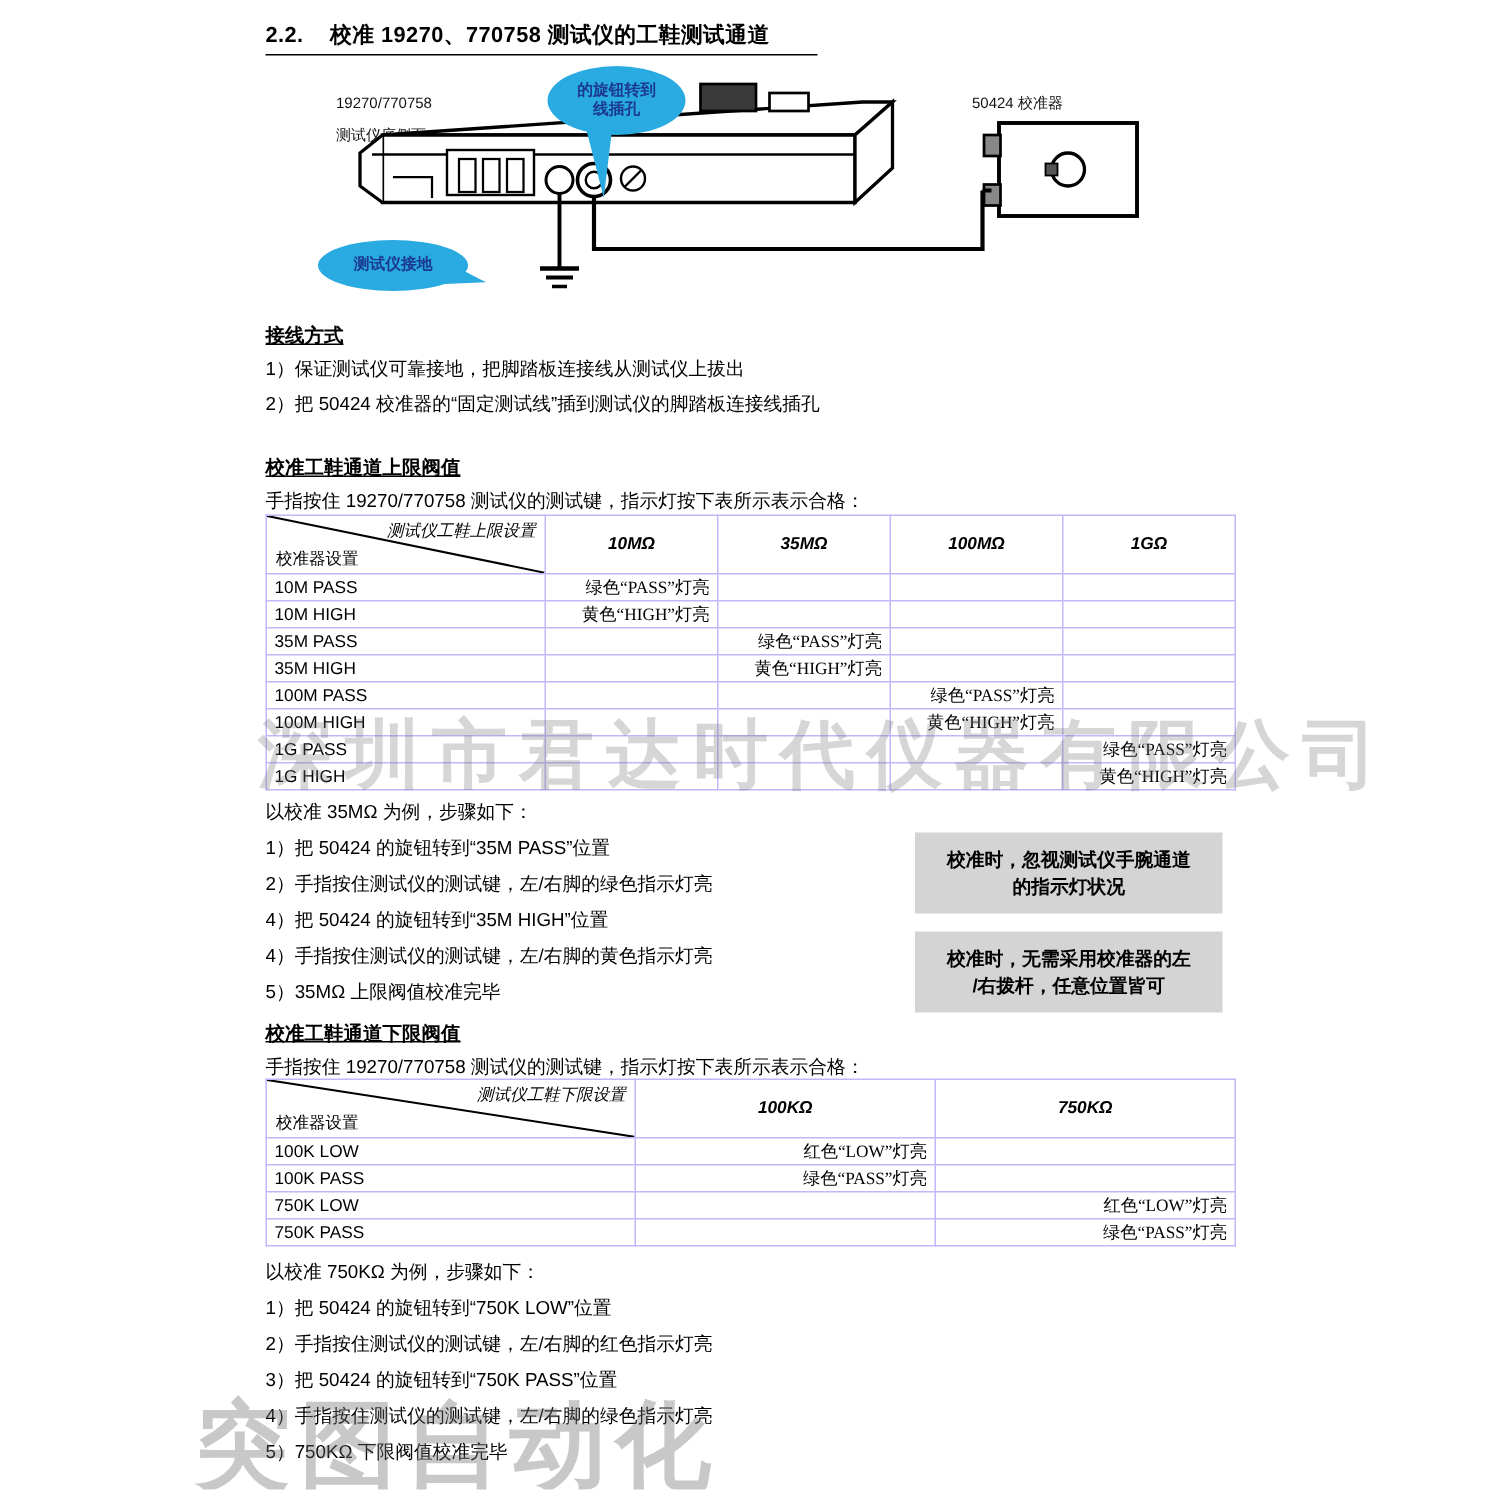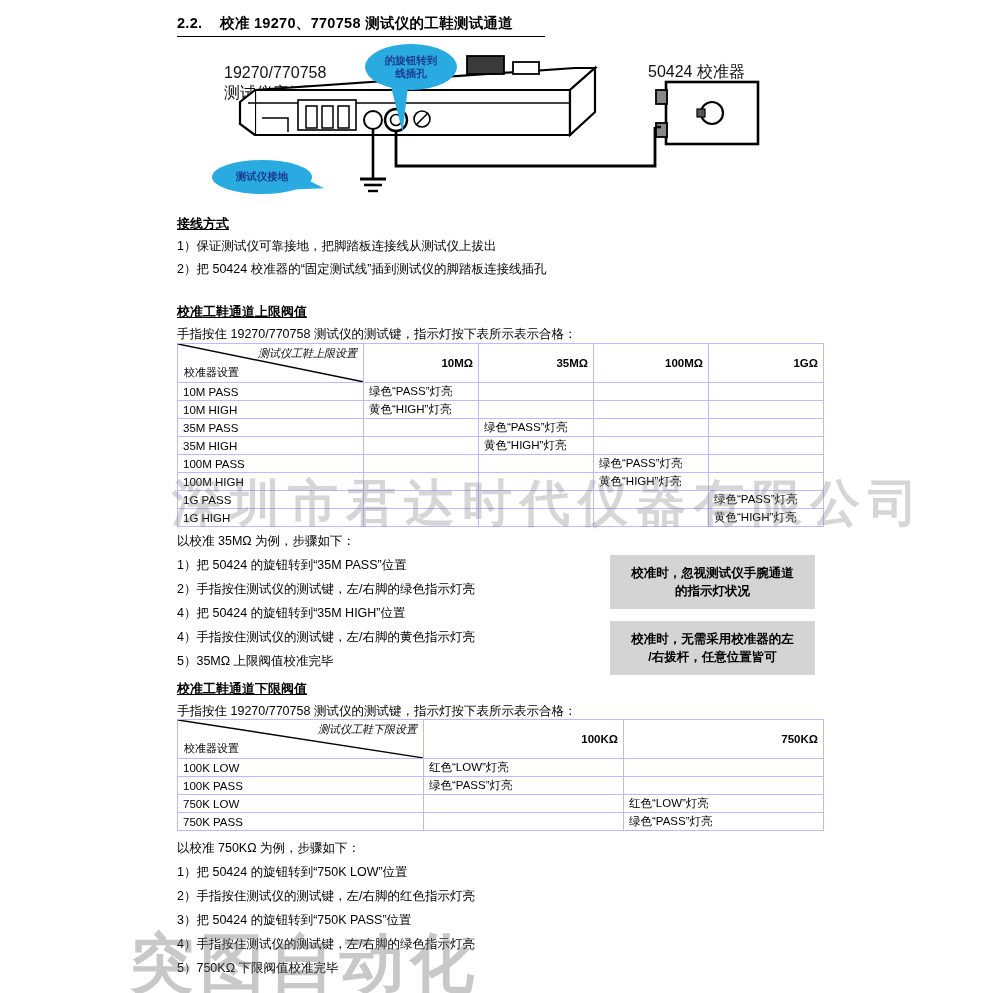--- a/index.html
+++ b/index.html
@@ -125,43 +125,43 @@
     width: 0; height: 0;
     border-top: 6px solid transparent;
     border-bottom: 10px solid transparent;
     border-left: 30px solid #29ABE2;
     transform: rotate(16deg);
   }
   .bubble-txt { position: relative; z-index: 2; }
 
   .dlabel {
     position: absolute;
-    font-size: 16px;
+    font-size: 10px;
     white-space: nowrap;
     color: #111;
   }
 
   
   .tbl {
     position: absolute;
     border-collapse: collapse;
     table-layout: fixed;
     font-size: 11.5px;
     background: transparent;
     z-index: 2;
   }
   .tbl td {
     border: 1px solid #c4b5fd;
     padding: 0 5px;
     height: 17px;
     vertical-align: middle;
     background: transparent;
   }
-  .tbl td.val { text-align: right; font-weight: 700; }
-  .tbl td.res { text-align: left; }
+  .tbl td.val { text-align: center; font-style: italic; font-weight: 700; }
+  .tbl td.res { text-align: right; font-family: Liberation Serif, serif; }
   .tbl td.lbl { text-align: left; }
   .hdr-cell {
     position: relative;
     height: 38px !important;
     padding: 0 !important;
   }
   .hdr-cell .diag {
     position: absolute;
     left: 0; top: 0; right: 0; bottom: 0;
   }

